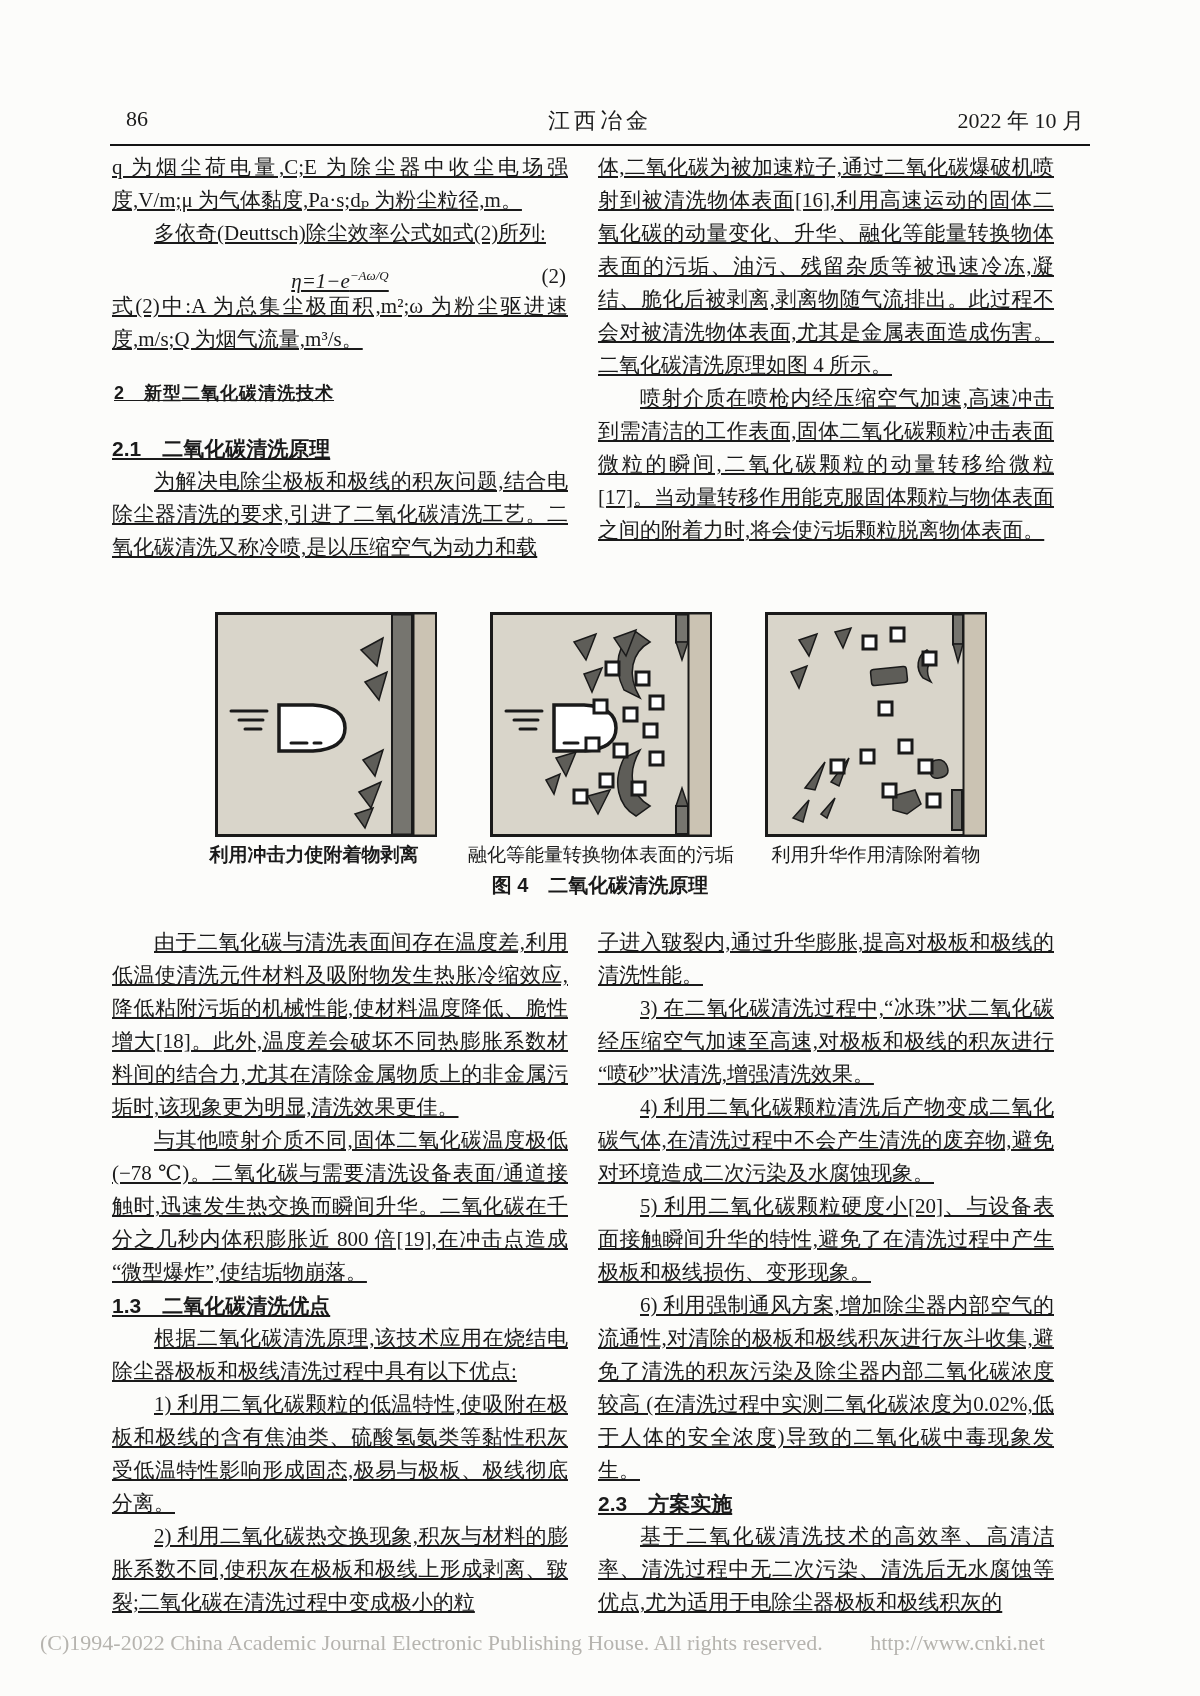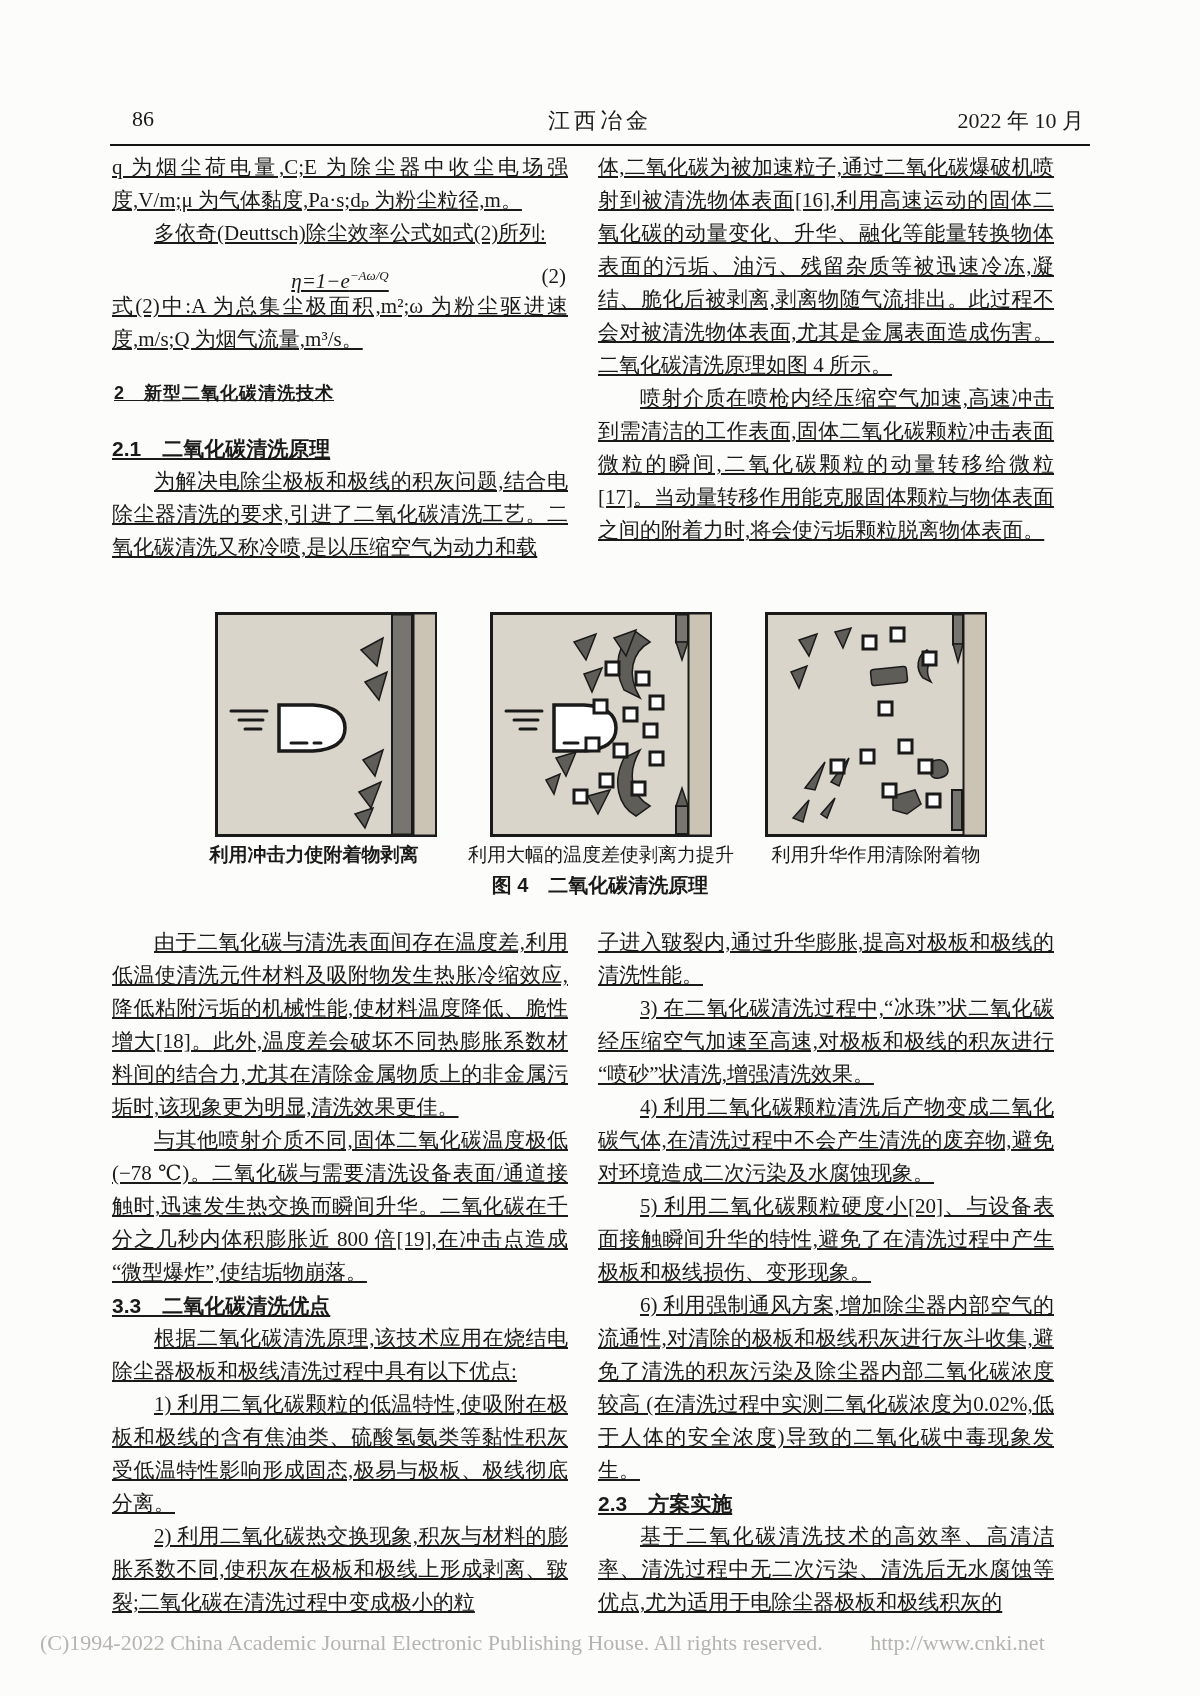--- a/index.html
+++ b/index.html
@@ -19,21 +19,21 @@
     background:var(--paper);
     font-family:"Liberation Serif","DejaVu Serif",serif;
     color:var(--ink);
     overflow:hidden;
   }
   
   .header{
     position:absolute;left:112px;top:104px;width:976px;height:34px;
     font-size:22px;
   }
-  .page-no{position:absolute;left:20px;top:2px;}
+  .page-no{position:absolute;left:14px;top:2px;}
   .journal{position:absolute;left:0;right:0;text-align:center;top:2px;letter-spacing:4px;}
   .issue-date{position:absolute;right:4px;top:2px;}
   .rule{position:absolute;left:110px;top:144px;width:980px;height:2px;background:#141414;}
   
   .col{position:absolute;width:456px;font-size:21px;line-height:33px;text-align:justify;text-decoration:underline;}
   .col p{margin:0;}
   .indent{text-indent:2em;}
   .col-top-left{left:112px;top:151px;}
   .col-top-right{left:598px;top:151px;}
   .col-bot-left{left:112px;top:926px;}
@@ -199,29 +199,29 @@
       <rect class="ice" x="154" y="148" width="13" height="13"></rect>
       <rect class="ice" x="96" y="138" width="13" height="13"></rect>
       <rect class="ice" x="66" y="148" width="13" height="13"></rect>
       <rect class="ice" x="118" y="172" width="13" height="13"></rect>
       <rect class="ice" x="162" y="182" width="13" height="13"></rect>
     </svg>
   </div>
 
   <div class="caption-row">
     <span class="fig-caption cap-1">利用冲击力使附着物剥离</span>
-    <span class="fig-caption cap-2">利用大幅的温度差使剥离力提升</span>
+    <span class="fig-caption cap-2">融化等能量转换物体表面的污垢</span>
     <span class="fig-caption cap-3">利用升华作用清除附着物</span>
   </div>
   <div class="figure-title">图 4　二氧化碳清洗原理</div>
 
   <div class="col col-bot-left">
     <p class="indent">由于二氧化碳与清洗表面间存在温度差,利用低温使清洗元件材料及吸附物发生热胀冷缩效应,降低粘附污垢的机械性能,使材料温度降低、脆性增大[18]。此外,温度差会破坏不同热膨胀系数材料间的结合力,尤其在清除金属物质上的非金属污垢时,该现象更为明显,清洗效果更佳。</p>
     <p class="indent">与其他喷射介质不同,固体二氧化碳温度极低(−78 ℃)。二氧化碳与需要清洗设备表面/通道接触时,迅速发生热交换而瞬间升华。二氧化碳在千分之几秒内体积膨胀近 800 倍[19],在冲击点造成“微型爆炸”,使结垢物崩落。</p>
-    <p class="h-sub">3.3　二氧化碳清洗优点</p>
+    <p class="h-sub">1.3　二氧化碳清洗优点</p>
     <p class="indent">根据二氧化碳清洗原理,该技术应用在烧结电除尘器极板和极线清洗过程中具有以下优点:</p>
     <p class="indent">1) 利用二氧化碳颗粒的低温特性,使吸附在极板和极线的含有焦油类、硫酸氢氨类等黏性积灰受低温特性影响形成固态,极易与极板、极线彻底分离。</p>
     <p class="indent">2) 利用二氧化碳热交换现象,积灰与材料的膨胀系数不同,使积灰在极板和极线上形成剥离、皲裂;二氧化碳在清洗过程中变成极小的粒</p>
   </div>
 
   <div class="col col-bot-right">
     <p>子进入皲裂内,通过升华膨胀,提高对极板和极线的清洗性能。</p>
     <p class="indent">3) 在二氧化碳清洗过程中,“冰珠”状二氧化碳经压缩空气加速至高速,对极板和极线的积灰进行“喷砂”状清洗,增强清洗效果。</p>
     <p class="indent">4) 利用二氧化碳颗粒清洗后产物变成二氧化碳气体,在清洗过程中不会产生清洗的废弃物,避免对环境造成二次污染及水腐蚀现象。</p>
     <p class="indent">5) 利用二氧化碳颗粒硬度小[20]、与设备表面接触瞬间升华的特性,避免了在清洗过程中产生极板和极线损伤、变形现象。</p>

